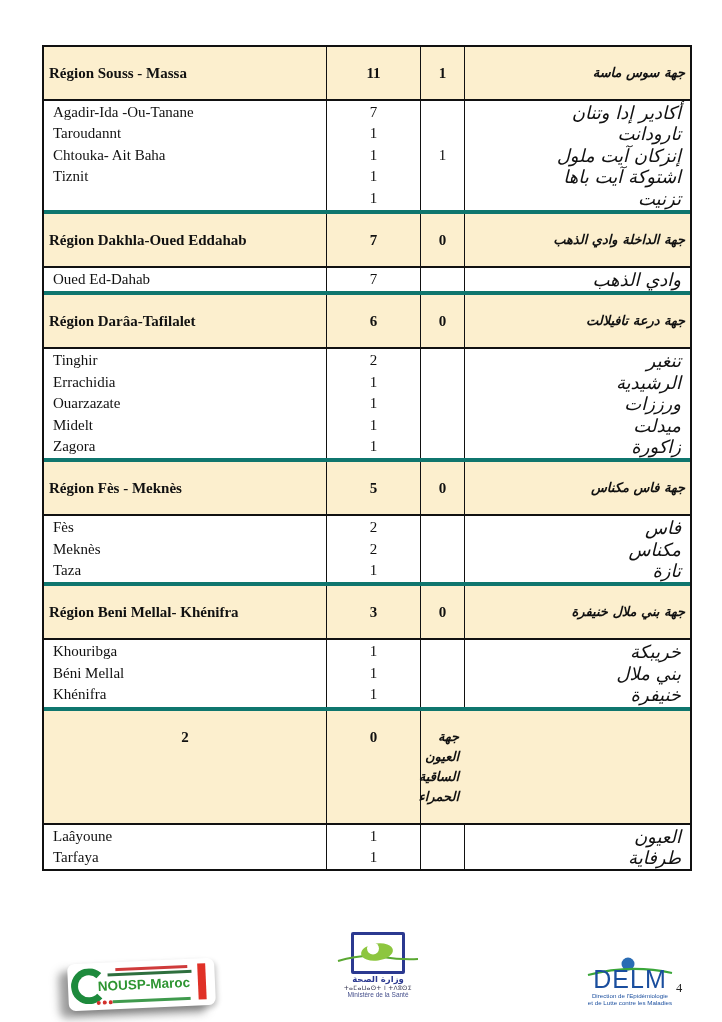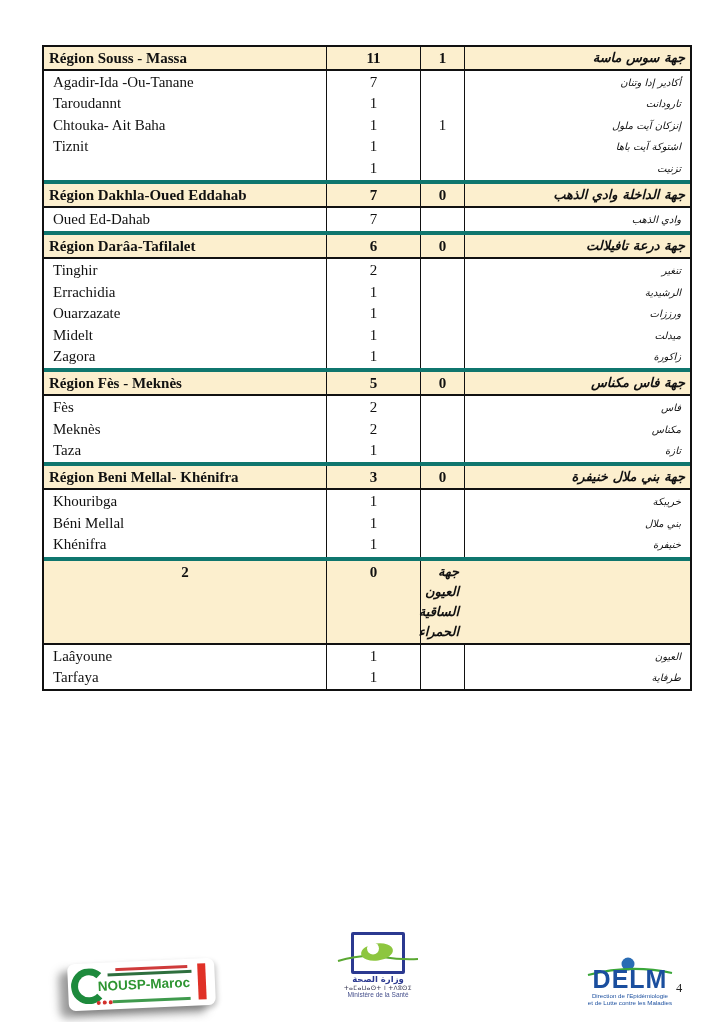--- a/index.html
+++ b/index.html
@@ -23,40 +23,40 @@
     display:grid;
     grid-template-columns:282px 94px 44px 1fr;
     background:#FCEFCE;
     border-top:4px solid #0f766e;
     border-bottom:2px solid #111;
     box-sizing:border-box;
   }
   .sec-head:first-child{border-top:none;}
   .sec-head .cell{
     font-weight:bold;font-size:15px;line-height:20px;
-    padding:1px 5px;box-sizing:border-box;
+    padding:16px 5px;box-sizing:border-box;
   }
   .sec-body{
     display:grid;
     grid-template-columns:282px 94px 44px 1fr;
     box-sizing:border-box;
   }
   .sec-body .cell{padding:1px 9px;box-sizing:border-box;}
   .cell + .cell{border-left:1.5px solid #111;}
   .fr{text-align:left;}
   .num{text-align:center;}
   .ar{
     text-align:right;direction:rtl;
     font-family:"DejaVu Sans",sans-serif;
     font-size:13px !important;
     font-style:italic;
   }
   .sec-head .ar{font-weight:bold;line-height:20px;}
   .line{height:21.4px;line-height:21.4px;font-size:15px;white-space:nowrap;}
-  .bar .line{font-size:10px;font-family:"DejaVu Sans",sans-serif;}
+  .bar .line{font-size:18px;font-family:"DejaVu Sans",sans-serif;}
   .bsec{display:flex;align-items:center;justify-content:center;}
   .bsec .line{height:auto;}
 
   
   .nousp{
     position:absolute;left:68px;top:961px;width:147px;height:47px;
     background:#fff;border-radius:7px;
     transform:rotate(-2.5deg);
     box-shadow:-9px 7px 9px rgba(60,60,60,.5), 2px 3px 5px rgba(0,0,0,.2);
   }
@@ -90,21 +90,21 @@
     font-size:8.5px;font-weight:bold;color:#2b3990;line-height:9px;
   }
   .min-tif{font-family:"DejaVu Sans",sans-serif;font-size:6px;color:#3b3b55;line-height:7px;letter-spacing:.4px;}
   .min-fr{font-family:"Liberation Sans",sans-serif;font-size:6.5px;color:#46508c;line-height:8px;}
 
   .delm{position:absolute;left:584px;top:958px;width:92px;text-align:center;}
   .delm-art{position:absolute;left:0;top:-2px;width:92px;height:22px;}
   .delm-title{
     position:relative;
     font-family:"Liberation Sans",sans-serif;
-    font-weight:bold;font-size:25px;line-height:26px;color:#1a4e9e;
+    font-weight:normal;font-size:25px;line-height:26px;color:#1a4e9e;
     letter-spacing:1px;margin-top:8px;
   }
   .delm-sub{font-family:"Liberation Sans",sans-serif;font-size:6.2px;color:#1a4e9e;line-height:7px;}
 
   .pagenum{
     position:absolute;left:676px;top:981px;
     font-size:12.5px;color:#222;
   }
 </style>
 </head>

